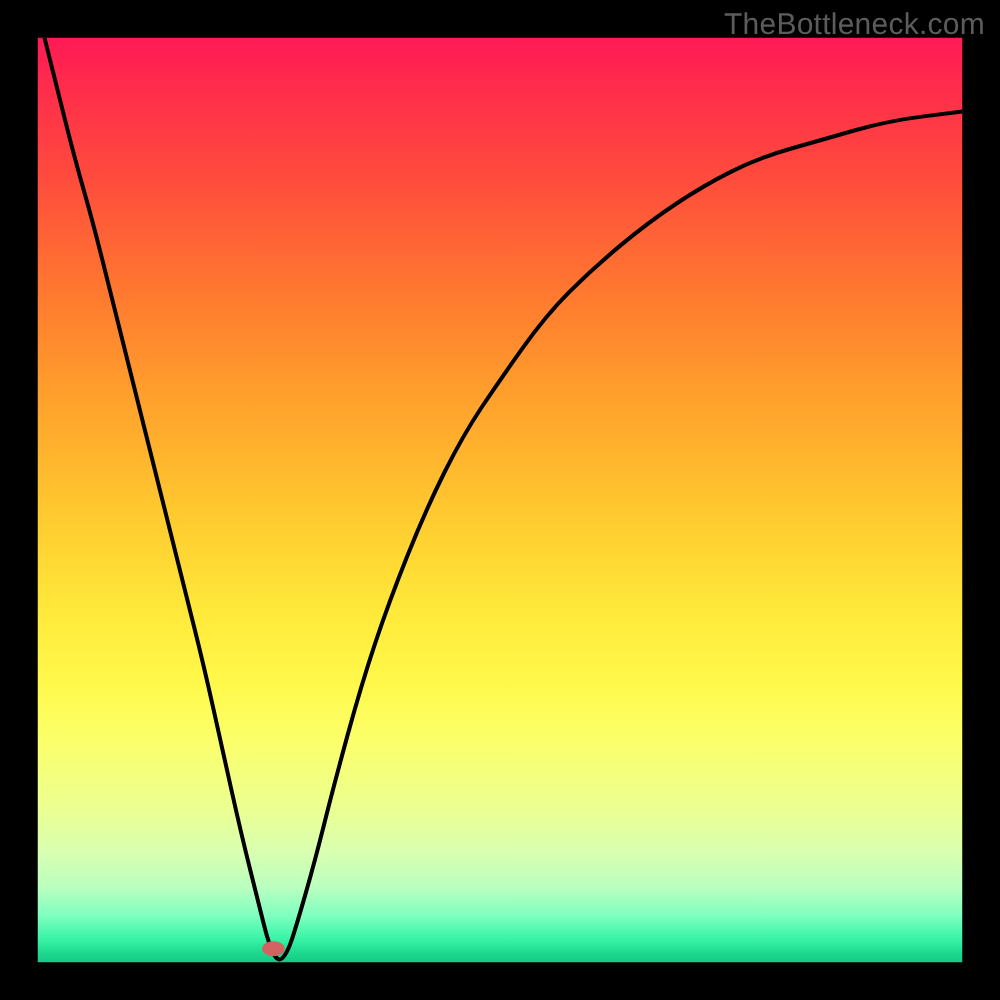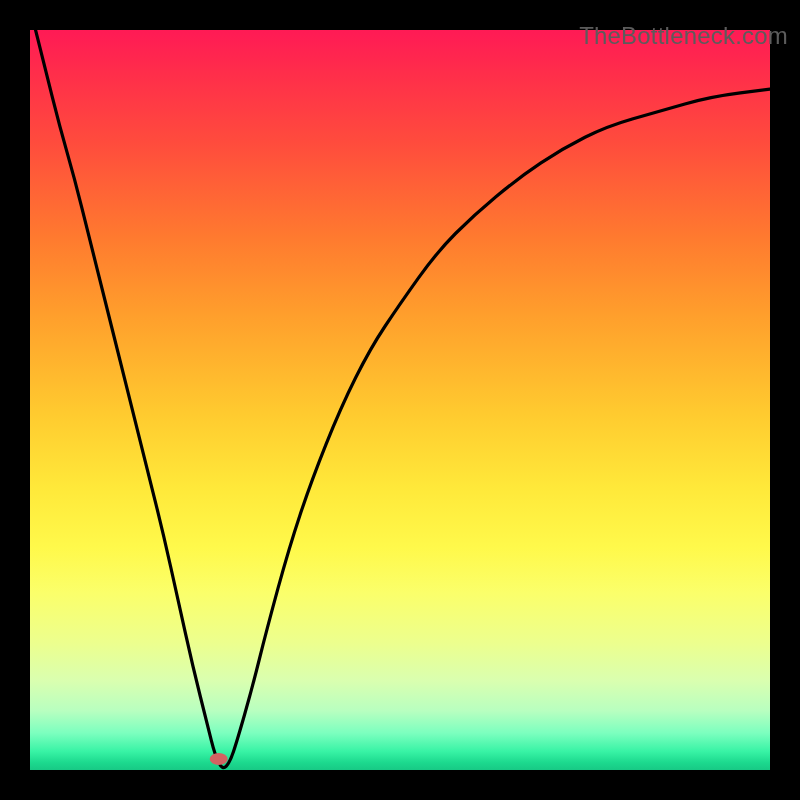--- a/index.html
+++ b/index.html
@@ -13,21 +13,20 @@
   .watermark {
     position: absolute;
     top: 6px;
     right: 12px;
     font-family: Arial, Helvetica, sans-serif;
     font-size: 24px;
     font-weight: 500;
     color: #5c5c5c;
     letter-spacing: 0.2px;
     z-index: 50;
-    margin-top: 16px;
   }
   .plot-area {
     position: absolute;
     left: 30px;
     top: 30px;
     width: 740px;
     height: 740px;
     overflow: hidden;
   }
   .gradient {

